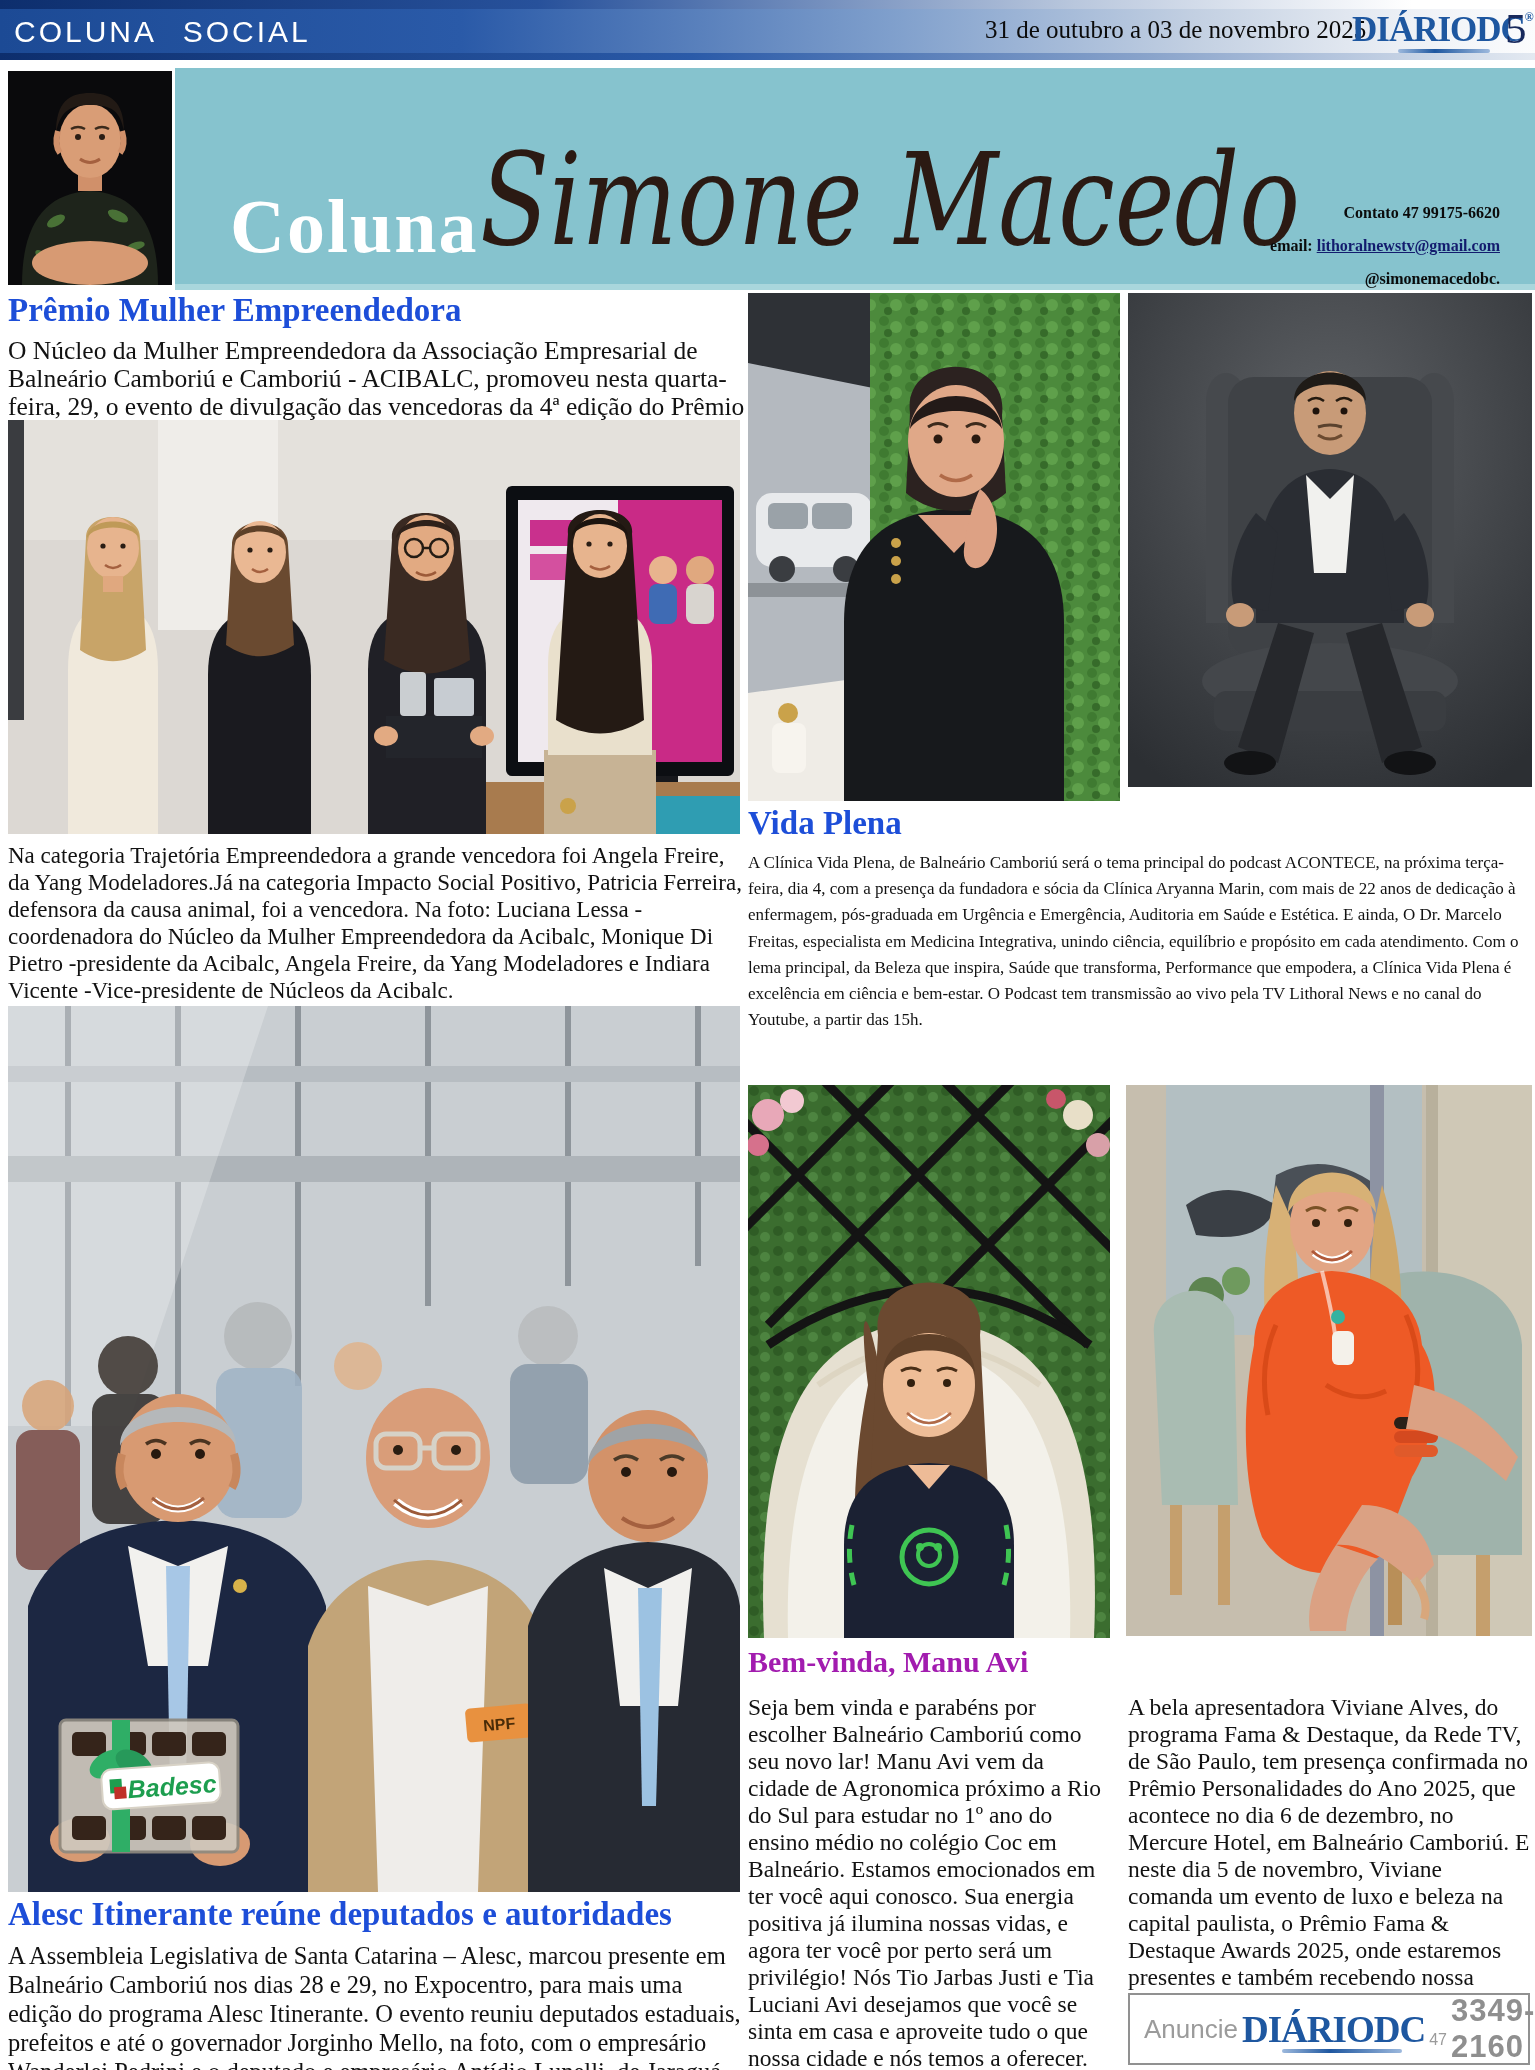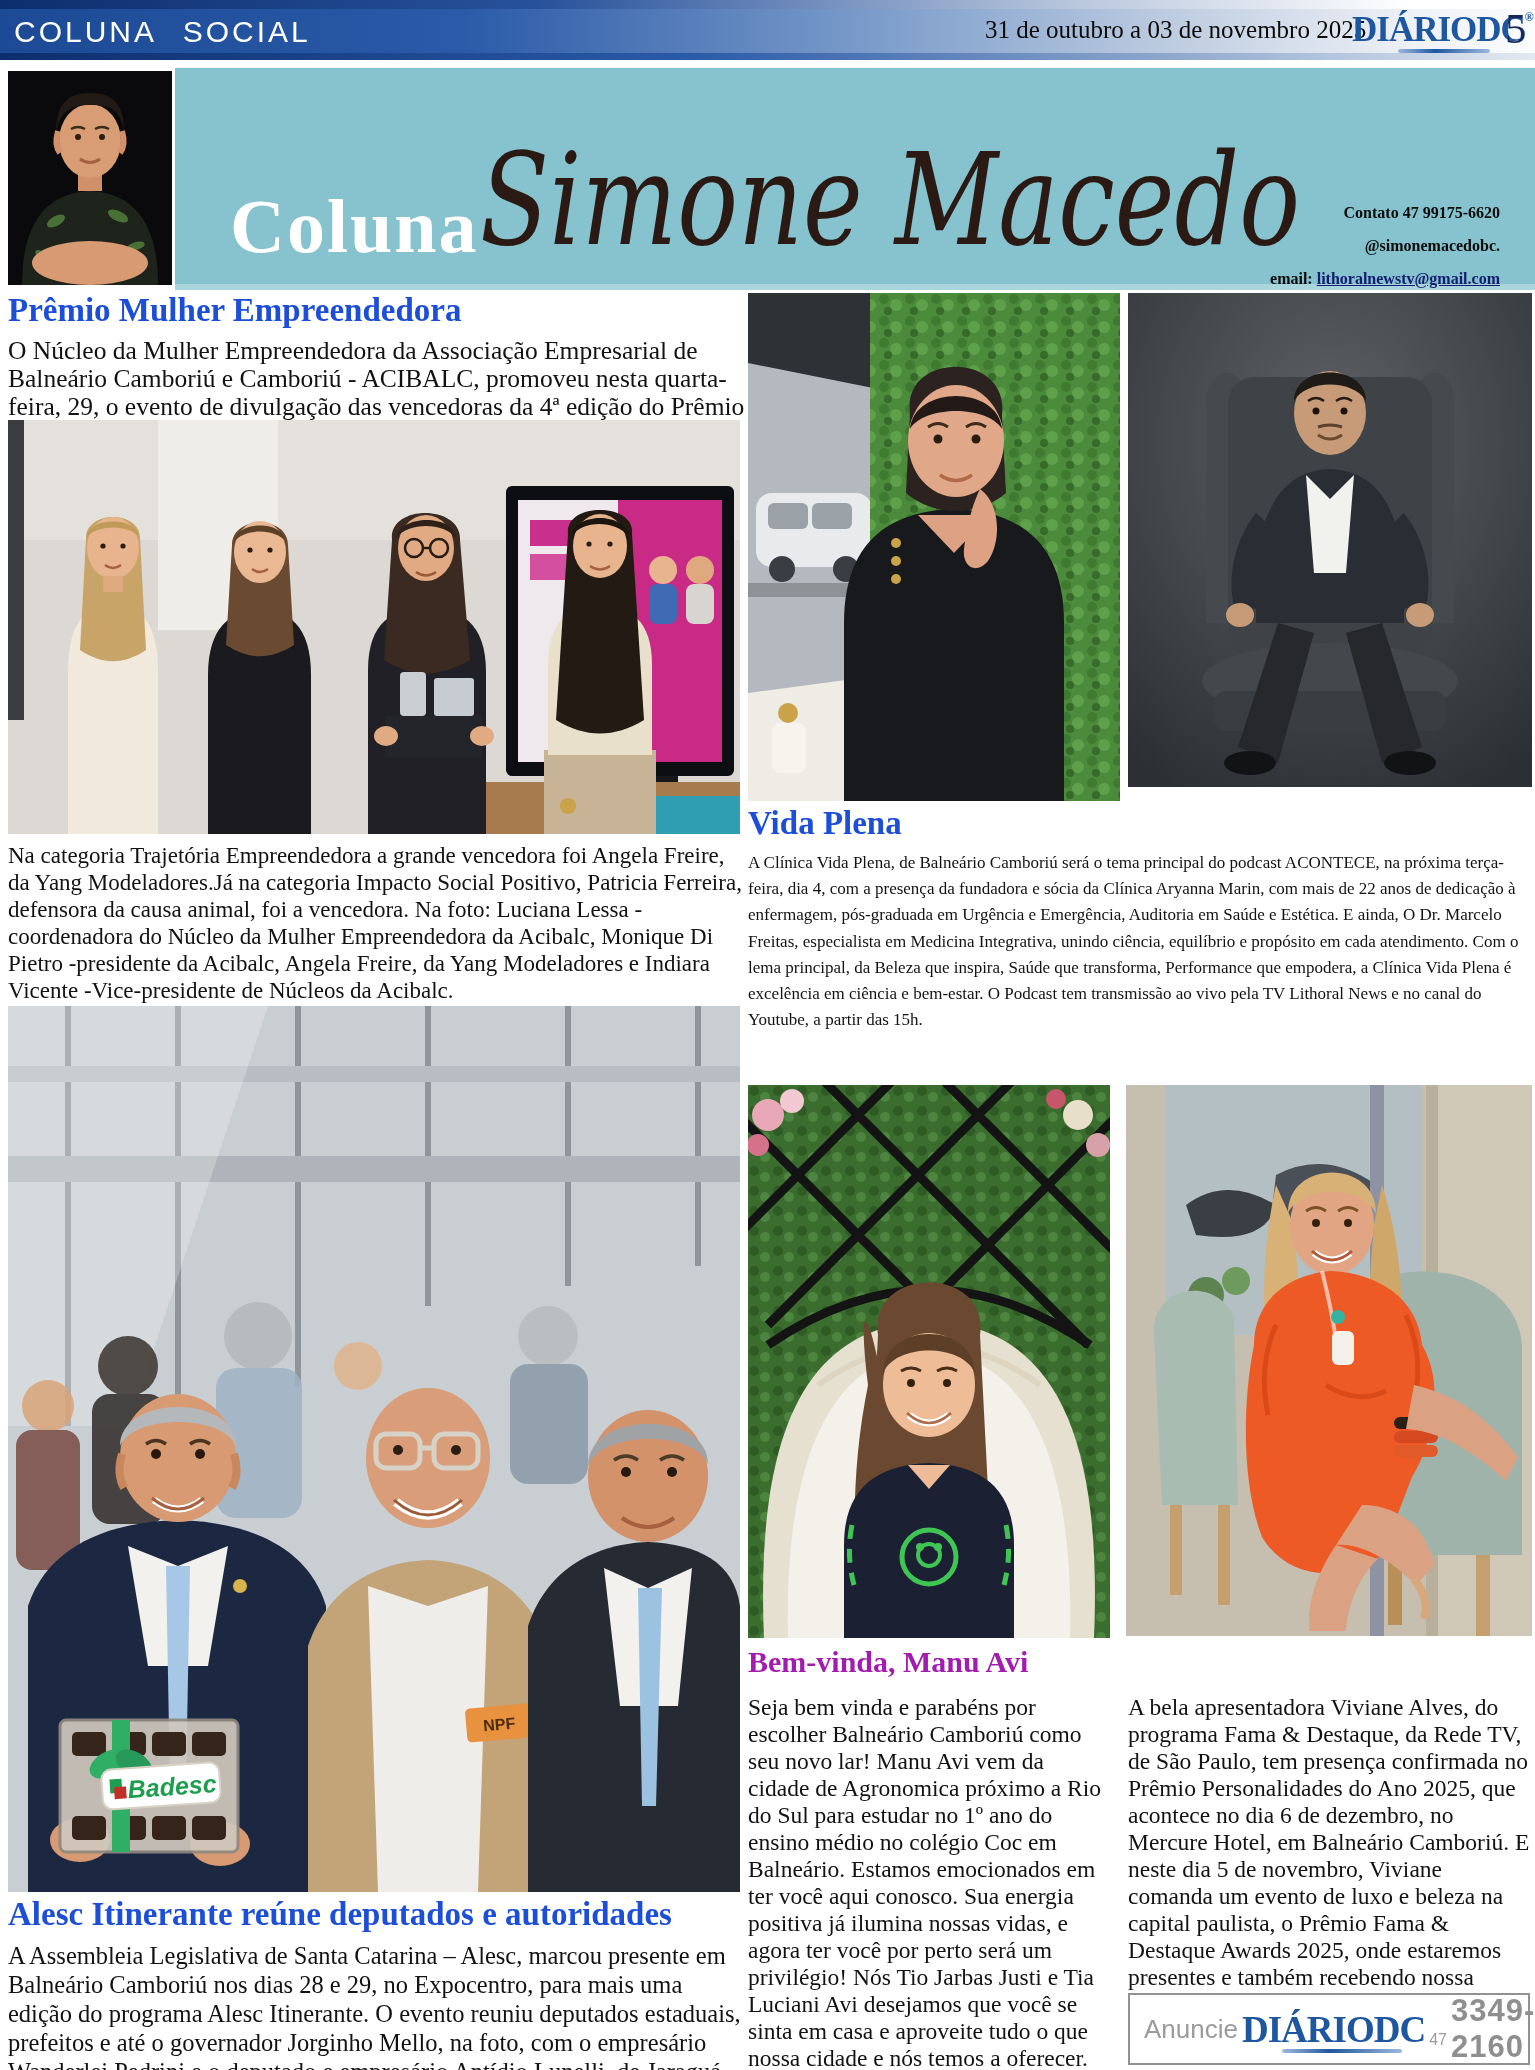--- a/index.html
+++ b/index.html
@@ -103,22 +103,22 @@
   </figure>
 
   <div class="abs col-word">Coluna</div>
 
   <svg class="abs script-svg" viewBox="0 0 840 224">
     <text x="420" y="178" text-anchor="middle" font-family="DejaVu Serif, serif" font-style="italic" font-size="128" fill="#2b1a13" textLength="820" lengthAdjust="spacingAndGlyphs">Simone Macedo</text>
   </svg>
 
   <div class="abs contact">
     <div>Contato 47 99175-6620</div>
+    <div><span>email: </span><a href="#">lithoralnewstv@gmail.com</a></div>
     <div>@simonemacedobc.</div>
-    <div><span>email: </span><a href="#">lithoralnewstv@gmail.com</a></div>
   </div>
 
   <h1 class="abs h-main" style="left:8px;top:293px;width:740px;">Prêmio Mulher Empreendedora</h1>
   <p class="abs t-premio" style="left:8px;top:337px;width:740px;">O Núcleo da Mulher Empreendedora da Associação Empresarial de Balneário Camboriú e Camboriú - ACIBALC, promoveu nesta quarta-feira, 29, o evento de divulgação das vencedoras da 4ª edição do Prêmio Mulher Destaque.</p>
 
   <figure class="abs" style="left:8px;top:420px;">
     <svg width="732" height="414" viewBox="0 0 732 414">
       <rect width="732" height="414" fill="#dcd8d3"></rect>
       <rect width="732" height="120" fill="#e4e1dc"></rect>
       <rect x="0" y="0" width="16" height="300" fill="#3a3c40"></rect>

